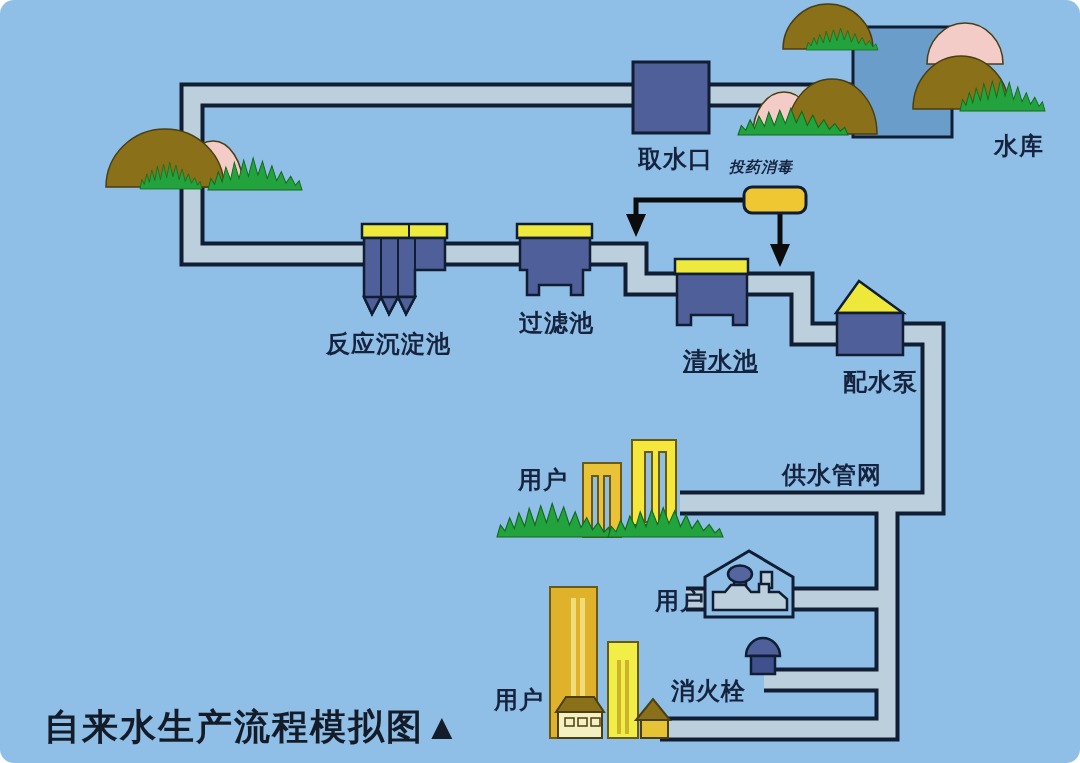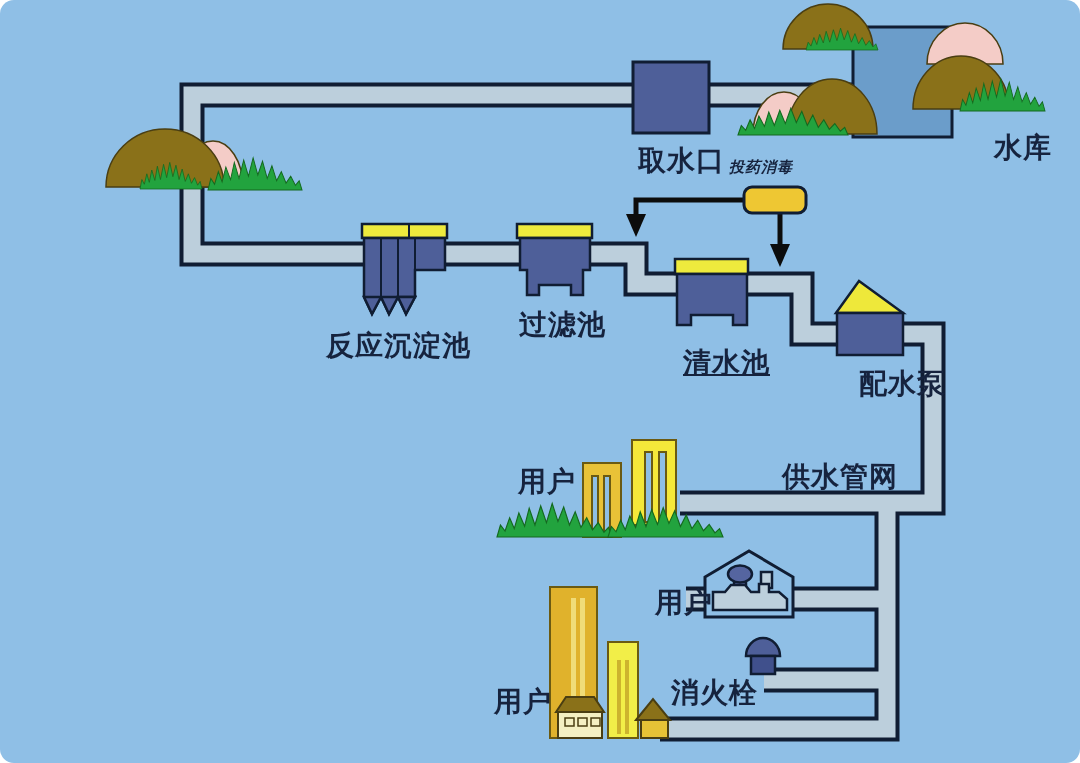--- a/index.html
+++ b/index.html
@@ -3,21 +3,21 @@
 <meta charset="utf-8">
 <style>
   html,body{margin:0;padding:0;background:#ffffff;}
   #stage{
     position:relative;width:1080px;height:763px;margin:0 auto;
     background:#8fbfe6;border-radius:14px;overflow:hidden;
     font-family:"Liberation Sans","DejaVu Sans",sans-serif;
   }
   #diagram{position:absolute;left:0;top:0;}
   .lbl{
-    position:absolute;color:#16233e;font-weight:700;font-size:28px;
+    position:absolute;color:#16233e;font-weight:700;font-size:24px;
     line-height:1.05;white-space:nowrap;letter-spacing:1px;
   }
   .lbl.small{font-size:15px;font-style:italic;}
   #title{
     position:absolute;left:44px;top:703px;color:#141c29;font-weight:700;
     font-size:36px;letter-spacing:2px;white-space:nowrap;
   }
 </style>
 </head>
 <body>
@@ -151,19 +151,20 @@
       <rect x="641" y="720" width="27" height="18" fill="#e6c236" stroke="#4a3e12" stroke-width="2"></rect>
     </g>
   </svg>
 
   <div class="lbl" style="left:966px;top:133px;margin-left:28px;">水库</div>
   <div class="lbl" style="left:638px;top:146px;">取水口</div>
   <div class="lbl small" style="left:729px;top:159px;">投药消毒</div>
   <div class="lbl" style="left:326px;top:331px;">反应沉淀池</div>
   <div class="lbl" style="left:519px;top:310px;">过滤池</div>
   <div class="lbl" style="left:683px;top:348px;text-decoration:underline;">清水池</div>
-  <div class="lbl" style="left:843px;top:369px;margin-left:16px;">配水泵</div>
+  <div class="lbl" style="left:843px;top:369px;">配水泵</div>
   <div class="lbl" style="left:518px;top:467px;">用户</div>
   <div class="lbl" style="left:782px;top:462px;text-align:center;">供水管网</div>
   <div class="lbl" style="left:655px;top:588px;">用户</div>
   <div class="lbl" style="left:671px;top:678px;">消火栓</div>
   <div class="lbl" style="left:494px;top:687px;">用户</div>
+  <div id="title">自来水生产流程模拟图▲</div>
 </div>
 
 </body></html>

